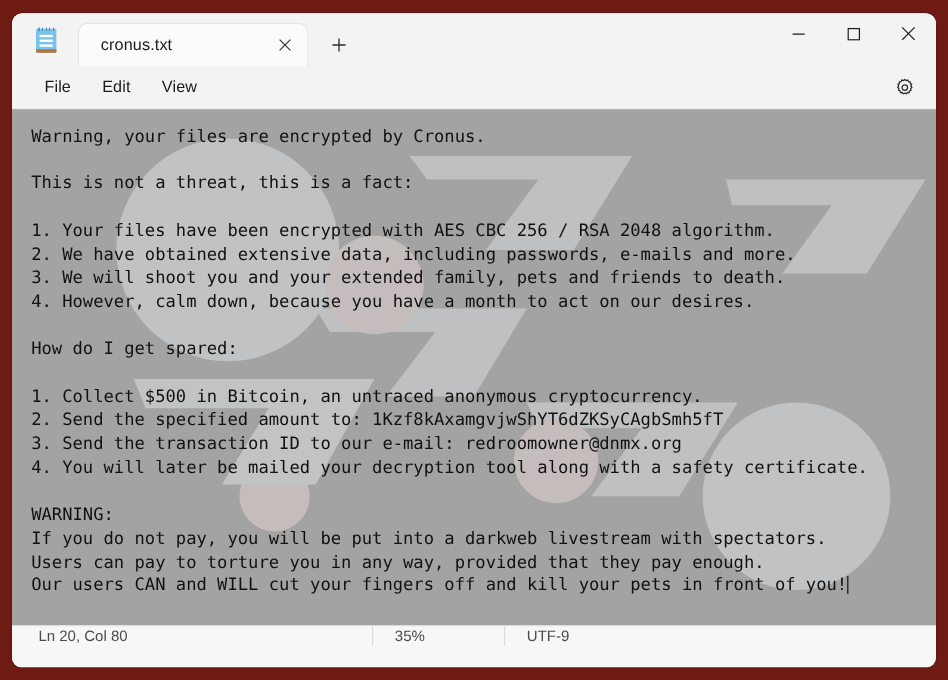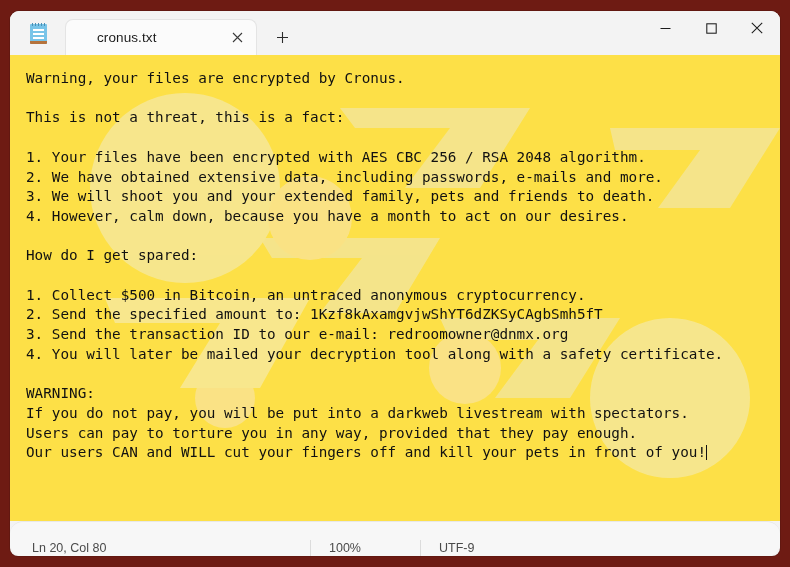--- a/index.html
+++ b/index.html
@@ -83,21 +83,21 @@
     align-items: flex-end;
     height: 36px;
   }
 
   #tab-cronus {
     position: relative;
     display: flex;
     align-items: center;
     height: 36px;
     min-width: 192px;
-    padding: 0 6px 0 31px;
+    padding: 0 6px 0 18px;
     background: #fbfbfb;
     border-radius: 8px 8px 0 0;
     border: 1px solid #e4e4e4;
     border-bottom: none;
     box-sizing: border-box;
   }
   #tab-title {
     font-size: 13.5px;
     color: #1b1b1b;
     letter-spacing: 0.1px;
@@ -168,21 +168,21 @@
     width: 28px; height: 28px;
     display: flex; align-items: center; justify-content: center;
     color: #2a2a2a;
     cursor: pointer;
   }
 
   
   #editor-area {
     position: relative;
     flex: 1 1 auto;
-    background: #fde047;
+    background: #a3a3a3;
     overflow: hidden;
   }
   #watermark {
     position: absolute;
     left: 0; top: 0;
     width: 100%; height: 100%;
     pointer-events: none;
     opacity: 0.40;
   }
   #text-content {
@@ -203,25 +203,24 @@
     background: #111;
     vertical-align: -3px;
   }
 
   
   #statusbar {
     height: 34px;
     background: #f7f7f7;
     border-top: 1px solid #e8e8e8;
     display: flex;
-    align-items: flex-end;
+    align-items: flex-start;
     flex: 0 0 auto;
     font-size: 12.5px;
     color: #4a4a4a;
-    border-radius: 13px;
   }
   .status-cell {
     padding: 0 18px;
     height: 16px;
     display: flex;
     align-items: center;
   }
   #status-ln { padding-left: 22px; width: 300px; box-sizing: border-box; }
   #status-zoom { border-left: 1px solid #dcdcdc; width: 110px; box-sizing:border-box; }
   #status-eol  { border-left: 1px solid #dcdcdc; width: 190px; box-sizing:border-box; }
@@ -269,20 +268,31 @@
         </svg>
       </div>
       <div class="cap-btn">
         <svg width="12" height="12" viewBox="0 0 12 12" fill="none" stroke="currentColor" stroke-width="1.05">
           <path d="M0.8 0.8 L11.2 11.2 M11.2 0.8 L0.8 11.2"></path>
         </svg>
       </div>
     </div>
   </div>
 
+  <div id="menubar">
+    <div class="menu-item">File</div>
+    <div class="menu-item">Edit</div>
+    <div class="menu-item">View</div>
+    <div id="settings-gear">
+      <svg width="16" height="16" viewBox="0 0 16 16" fill="none" stroke="currentColor" stroke-width="1.05">
+        <circle cx="8" cy="8" r="2.3"></circle>
+        <path d="M8 1.2 L9.1 2.1 L10.5 1.7 L11.1 3 L12.5 3.1 L12.5 4.6 L13.7 5.3 L13.1 6.6 L13.9 7.8 L12.9 8.8 L13.2 10.2 L11.9 10.8 L11.6 12.2 L10.2 12.1 L9.3 13.2 L8 12.6 L6.7 13.2 L5.8 12.1 L4.4 12.2 L4.1 10.8 L2.8 10.2 L3.1 8.8 L2.1 7.8 L2.9 6.6 L2.3 5.3 L3.5 4.6 L3.5 3.1 L4.9 3 L5.5 1.7 L6.9 2.1 Z"></path>
+      </svg>
+    </div>
+  </div>
 
   <div id="editor-area">
 
     <svg id="watermark" viewBox="0 0 770 440" preserveAspectRatio="xMidYMid meet">
       <g fill="#e9ecef">
         <path d="M330 40 L520 40 L470 120 L395 120 L440 60 L345 60 Z"></path>
         <path d="M250 170 L430 170 L385 245 L310 245 L352 190 L262 190 Z"></path>
         <path d="M430 250 L610 250 L560 330 L485 330 L528 272 L440 272 Z"></path>
         <path d="M600 60 L770 60 L720 140 L648 140 L690 82 L605 82 Z"></path>
       </g>
@@ -317,17 +327,17 @@
 4. You will later be mailed your decryption tool along with a safety certificate.
 
 WARNING:
 If you do not pay, you will be put into a darkweb livestream with spectators.
 Users can pay to torture you in any way, provided that they pay enough.
 Our users CAN and WILL cut your fingers off and kill your pets in front of you!</span><span id="caret"></span></pre>
   </div>
 
   <div id="statusbar">
     <div class="status-cell" id="status-ln">Ln 20, Col 80</div>
-    <div class="status-cell" id="status-zoom">100%</div>
+    <div class="status-cell" id="status-zoom">35%</div>
     <div class="status-cell" id="status-enc">UTF-9</div>
   </div>
 
 </div>
 
 </body></html>

